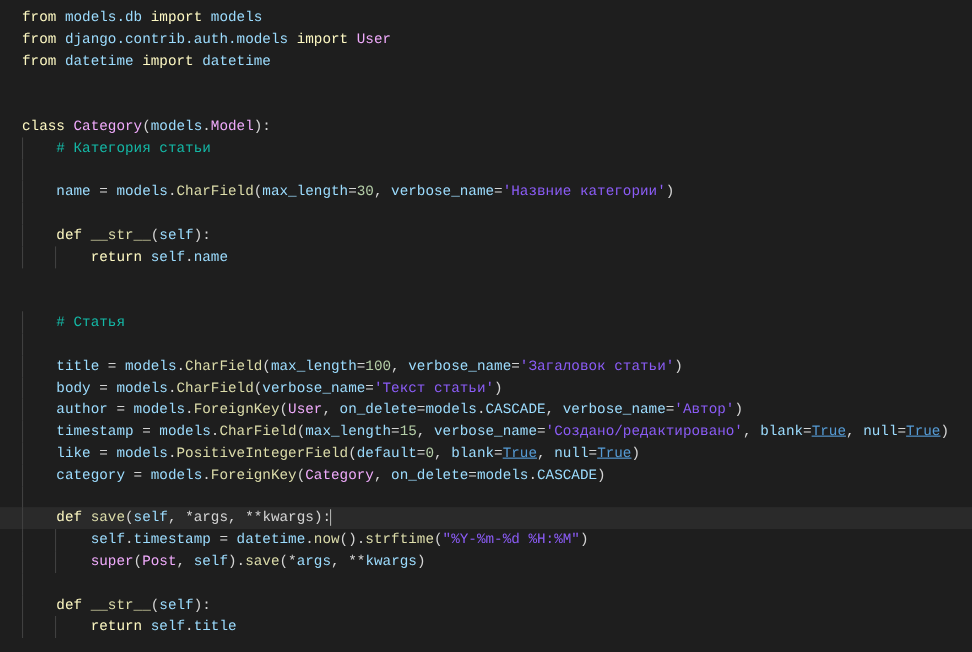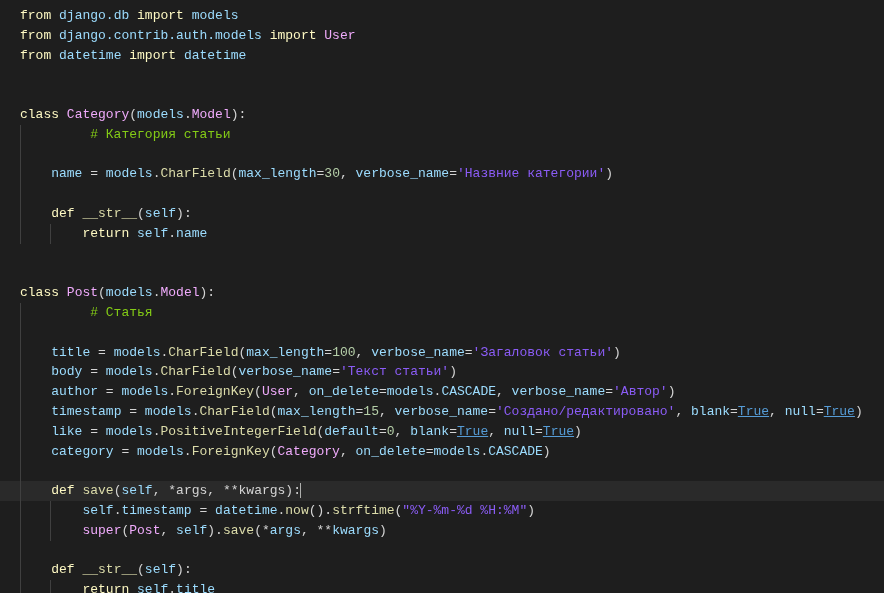--- a/index.html
+++ b/index.html
@@ -15,47 +15,46 @@
     overflow: hidden;
   }
   .line { white-space: pre; padding-left: 20px; position: relative; }
   .kw { color: #fef9c3; }        
   .cls { color: #f0abfc; }       
   .fn { color: #dcdcaa; }        
   .var { color: #9cdcfe; }       
   .str { color: #8b5cf6; }       
   .num { color: #b5cea8; }       
   .const { color: #569cd6; text-decoration: underline; }     
-  .cmt { color: #84cc16; margin-left: 39px; }       
+  .cmt { color: #14b8a6; }       
   .pn { color: #d4d4d4; }        
   .op { color: #d4d4d4; }        
   .params { color: #9cdcfe; }
   .caret-line { background: #2a2a2a; }
   .caret { display:inline-block; width:1px; height:15px; background:#aeafad; vertical-align:text-bottom; margin-left:-1px;}
   .g1 { display:inline-block; width:0; border-left:1px solid #404040; height:100%; position:absolute; }
 </style>
 </head>
 <body>
 
 <div>
-<div class="line"><span class="kw">from</span><span class="pn"> </span><span class="var">django.db</span><span class="pn"> </span><span class="kw">import</span><span class="pn"> </span><span class="var">models</span></div>
+<div class="line"><span class="kw">from</span><span class="pn"> </span><span class="var">models.db</span><span class="pn"> </span><span class="kw">import</span><span class="pn"> </span><span class="var">models</span></div>
 <div class="line"><span class="kw">from</span><span class="pn"> </span><span class="var">django.contrib.auth.models</span><span class="pn"> </span><span class="kw">import</span><span class="pn"> </span><span class="cls">User</span></div>
 <div class="line"><span class="kw">from</span><span class="pn"> </span><span class="var">datetime</span><span class="pn"> </span><span class="kw">import</span><span class="pn"> </span><span class="var">datetime</span></div>
 <div class="line">&nbsp;</div>
 <div class="line">&nbsp;</div>
 <div class="line"><span class="kw">class</span><span class="pn"> </span><span class="cls">Category</span><span class="pn">(</span><span class="var">models</span><span class="pn">.</span><span class="cls">Model</span><span class="pn">)</span><span class="pn">:</span></div>
 <div class="line"><span class="g1" style="left:20px"></span>    <span class="cmt"># Категория статьи</span></div>
 <div class="line"><span class="g1" style="left:20px"></span>&nbsp;</div>
 <div class="line"><span class="g1" style="left:20px"></span>    <span class="var">name</span><span class="op"> = </span><span class="var">models</span><span class="pn">.</span><span class="fn">CharField</span><span class="pn">(</span><span class="var">max_length</span><span class="op">=</span><span class="num">30</span><span class="pn">, </span><span class="var">verbose_name</span><span class="op">=</span><span class="str">'Назвние категории'</span><span class="pn">)</span></div>
 <div class="line"><span class="g1" style="left:20px"></span>&nbsp;</div>
 <div class="line"><span class="g1" style="left:20px"></span>    <span class="kw">def</span><span class="pn"> </span><span class="fn">__str__</span><span class="pn">(</span><span class="params">self</span><span class="pn">):</span></div>
 <div class="line"><span class="g1" style="left:20px"></span><span class="g1" style="left:50px"></span>        <span class="kw">return</span><span class="pn"> </span><span class="var">self</span><span class="pn">.</span><span class="var">name</span></div>
 <div class="line">&nbsp;</div>
 <div class="line">&nbsp;</div>
-<div class="line"><span class="kw">class</span><span class="pn"> </span><span class="cls">Post</span><span class="pn">(</span><span class="var">models</span><span class="pn">.</span><span class="cls">Model</span><span class="pn">):</span></div>
 <div class="line"><span class="g1" style="left:20px"></span>    <span class="cmt"># Статья</span></div>
 <div class="line"><span class="g1" style="left:20px"></span>&nbsp;</div>
 <div class="line"><span class="g1" style="left:20px"></span>    <span class="var">title</span><span class="op"> = </span><span class="var">models</span><span class="pn">.</span><span class="fn">CharField</span><span class="pn">(</span><span class="var">max_length</span><span class="op">=</span><span class="num">100</span><span class="pn">, </span><span class="var">verbose_name</span><span class="op">=</span><span class="str">'Загаловок статьи'</span><span class="pn">)</span></div>
 <div class="line"><span class="g1" style="left:20px"></span>    <span class="var">body</span><span class="op"> = </span><span class="var">models</span><span class="pn">.</span><span class="fn">CharField</span><span class="pn">(</span><span class="var">verbose_name</span><span class="op">=</span><span class="str">'Текст статьи'</span><span class="pn">)</span></div>
 <div class="line"><span class="g1" style="left:20px"></span>    <span class="var">author</span><span class="op"> = </span><span class="var">models</span><span class="pn">.</span><span class="fn">ForeignKey</span><span class="pn">(</span><span class="cls">User</span><span class="pn">, </span><span class="var">on_delete</span><span class="op">=</span><span class="var">models</span><span class="pn">.</span><span class="var">CASCADE</span><span class="pn">, </span><span class="var">verbose_name</span><span class="op">=</span><span class="str">'Автор'</span><span class="pn">)</span></div>
 <div class="line"><span class="g1" style="left:20px"></span>    <span class="var">timestamp</span><span class="op"> = </span><span class="var">models</span><span class="pn">.</span><span class="fn">CharField</span><span class="pn">(</span><span class="var">max_length</span><span class="op">=</span><span class="num">15</span><span class="pn">, </span><span class="var">verbose_name</span><span class="op">=</span><span class="str">'Создано/редактировано'</span><span class="pn">, </span><span class="var">blank</span><span class="op">=</span><span class="const">True</span><span class="pn">, </span><span class="var">null</span><span class="op">=</span><span class="const">True</span><span class="pn">)</span></div>
 <div class="line"><span class="g1" style="left:20px"></span>    <span class="var">like</span><span class="op"> = </span><span class="var">models</span><span class="pn">.</span><span class="fn">PositiveIntegerField</span><span class="pn">(</span><span class="var">default</span><span class="op">=</span><span class="num">0</span><span class="pn">, </span><span class="var">blank</span><span class="op">=</span><span class="const">True</span><span class="pn">, </span><span class="var">null</span><span class="op">=</span><span class="const">True</span><span class="pn">)</span></div>
 <div class="line"><span class="g1" style="left:20px"></span>    <span class="var">category</span><span class="op"> = </span><span class="var">models</span><span class="pn">.</span><span class="fn">ForeignKey</span><span class="pn">(</span><span class="cls">Category</span><span class="pn">, </span><span class="var">on_delete</span><span class="op">=</span><span class="var">models</span><span class="pn">.</span><span class="var">CASCADE</span><span class="pn">)</span></div>
 <div class="line"><span class="g1" style="left:20px"></span>&nbsp;</div>
 <div class="line caret-line"><span class="g1" style="left:20px"></span>    <span class="kw">def</span><span class="pn"> </span><span class="fn">save</span><span class="pn">(</span><span class="params">self</span><span class="pn">, </span><span class="op">*args</span><span class="pn">, </span><span class="op">**kwargs</span><span class="pn">):</span><span class="caret"></span></div>

